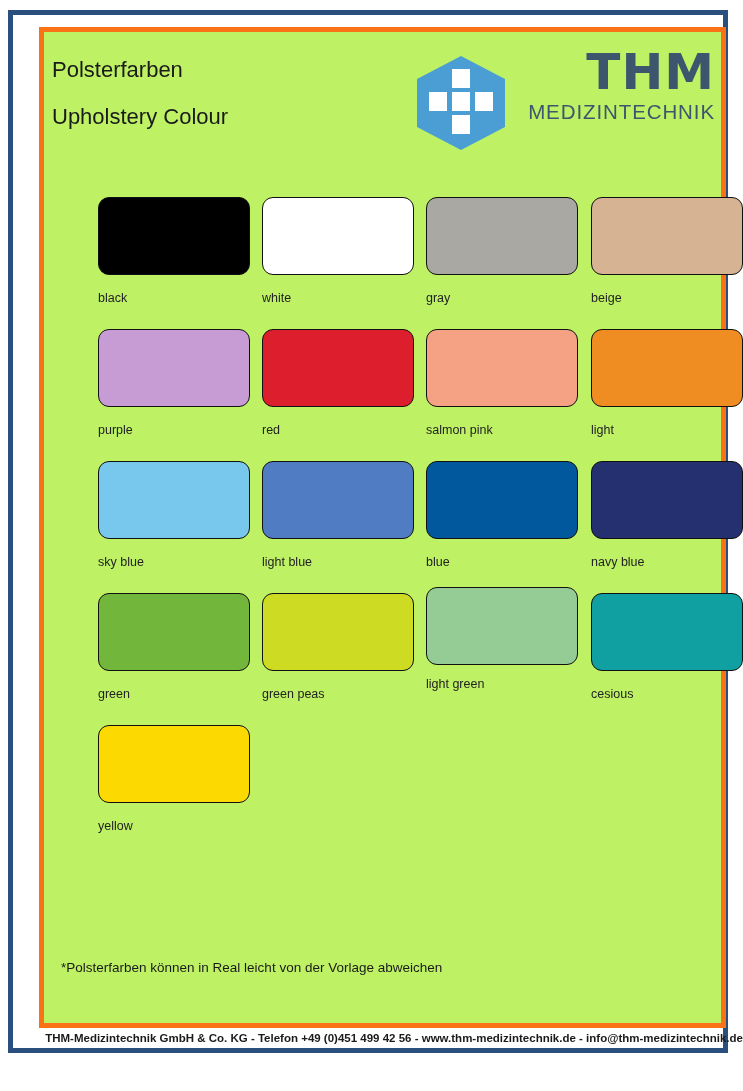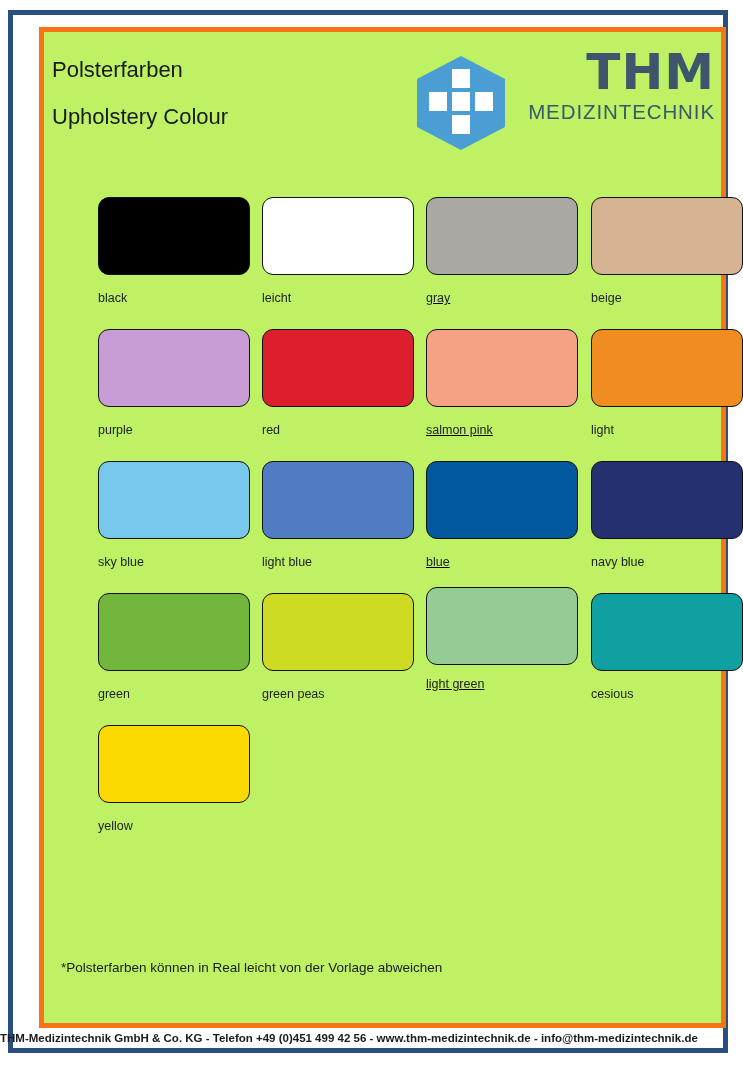--- a/index.html
+++ b/index.html
@@ -112,21 +112,21 @@
     position: relative;
     height: 132px;
   }
   .swatch-cell {
     position: absolute;
     top: 0;
     width: 152px;
   }
   .swatch-cell.c0 { left: 0px; }
   .swatch-cell.c1 { left: 164px; }
-  .swatch-cell.c2 { left: 328px; text-decoration: underline; }
+  .swatch-cell.c2 { left: 328px; }
   .swatch-cell.c3 { left: 493px; }
   .swatch-chip {
     width: 152px;
     height: 78px;
     border-radius: 11px;
     border: 1px solid #111111;
     box-sizing: border-box;
   }
   .swatch-cell.raised .swatch-chip { margin-top: -6px; }
   .swatch-label {
@@ -150,21 +150,21 @@
     white-space: nowrap;
   }
   .footnote.second { margin-top: 20px; }
 
   
   .footer-bar {
     position: absolute;
     left: 0;
     top: 1032px;
     width: 743px;
-    text-align: left;
+    text-align: right;
   }
   .footer-text {
     font-size: 11.5px;
     font-weight: bold;
     color: #1a1a1a;
     white-space: nowrap;
   }
 </style>
 </head>
 <body>
@@ -200,21 +200,21 @@
 
     <div class="swatch-grid">
 
       <div class="swatch-row">
         <div class="swatch-cell c0">
           <div class="swatch-chip" style="background:#000000"></div>
           <div class="swatch-label">black</div>
         </div>
         <div class="swatch-cell c1">
           <div class="swatch-chip" style="background:#ffffff"></div>
-          <div class="swatch-label">leicht</div>
+          <div class="swatch-label">white</div>
         </div>
         <div class="swatch-cell c2">
           <div class="swatch-chip" style="background:#aaa8a3"></div>
           <div class="swatch-label">gray</div>
         </div>
         <div class="swatch-cell c3">
           <div class="swatch-chip" style="background:#d6b392"></div>
           <div class="swatch-label">beige</div>
         </div>
       </div>

